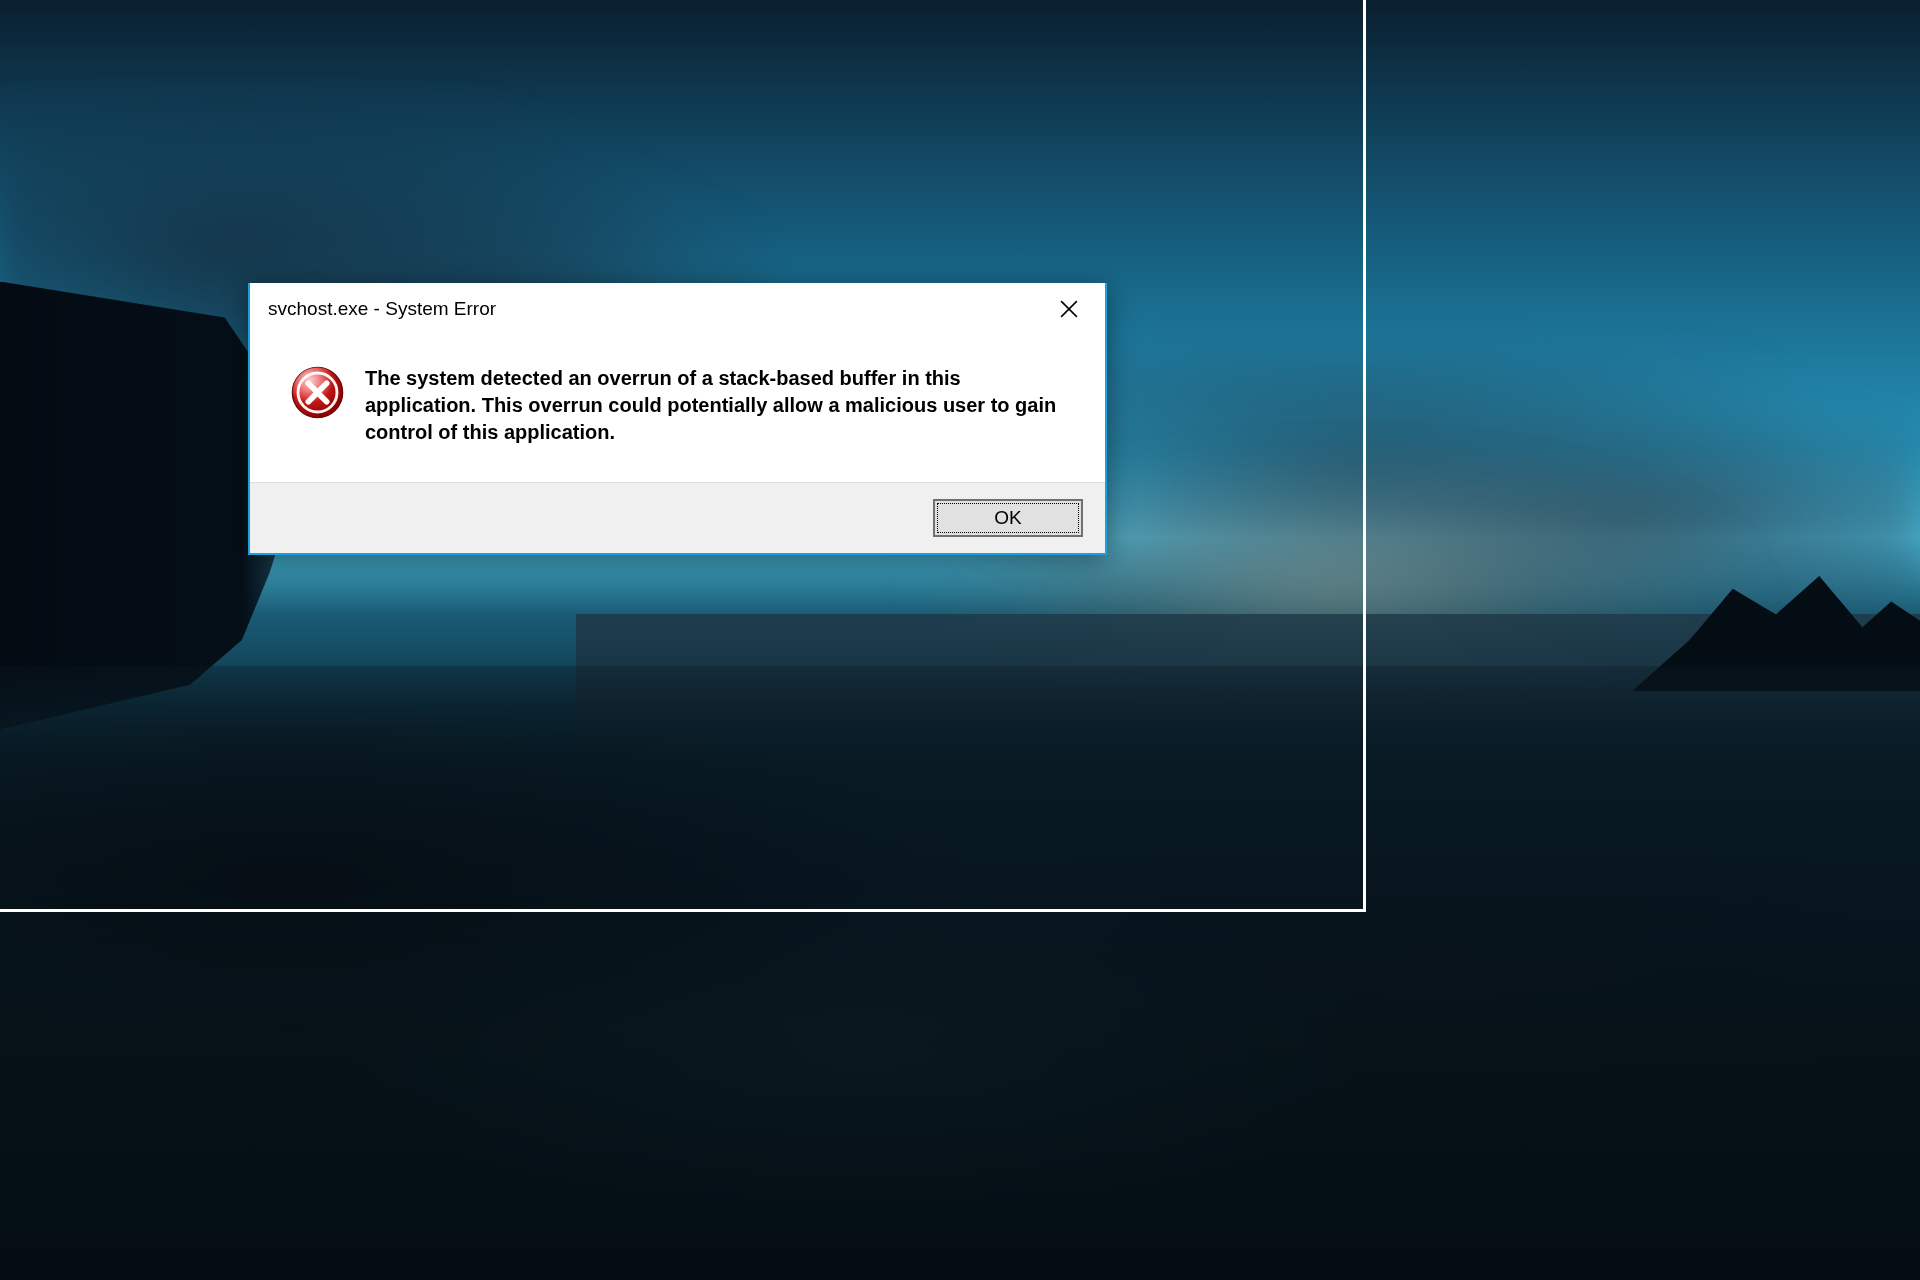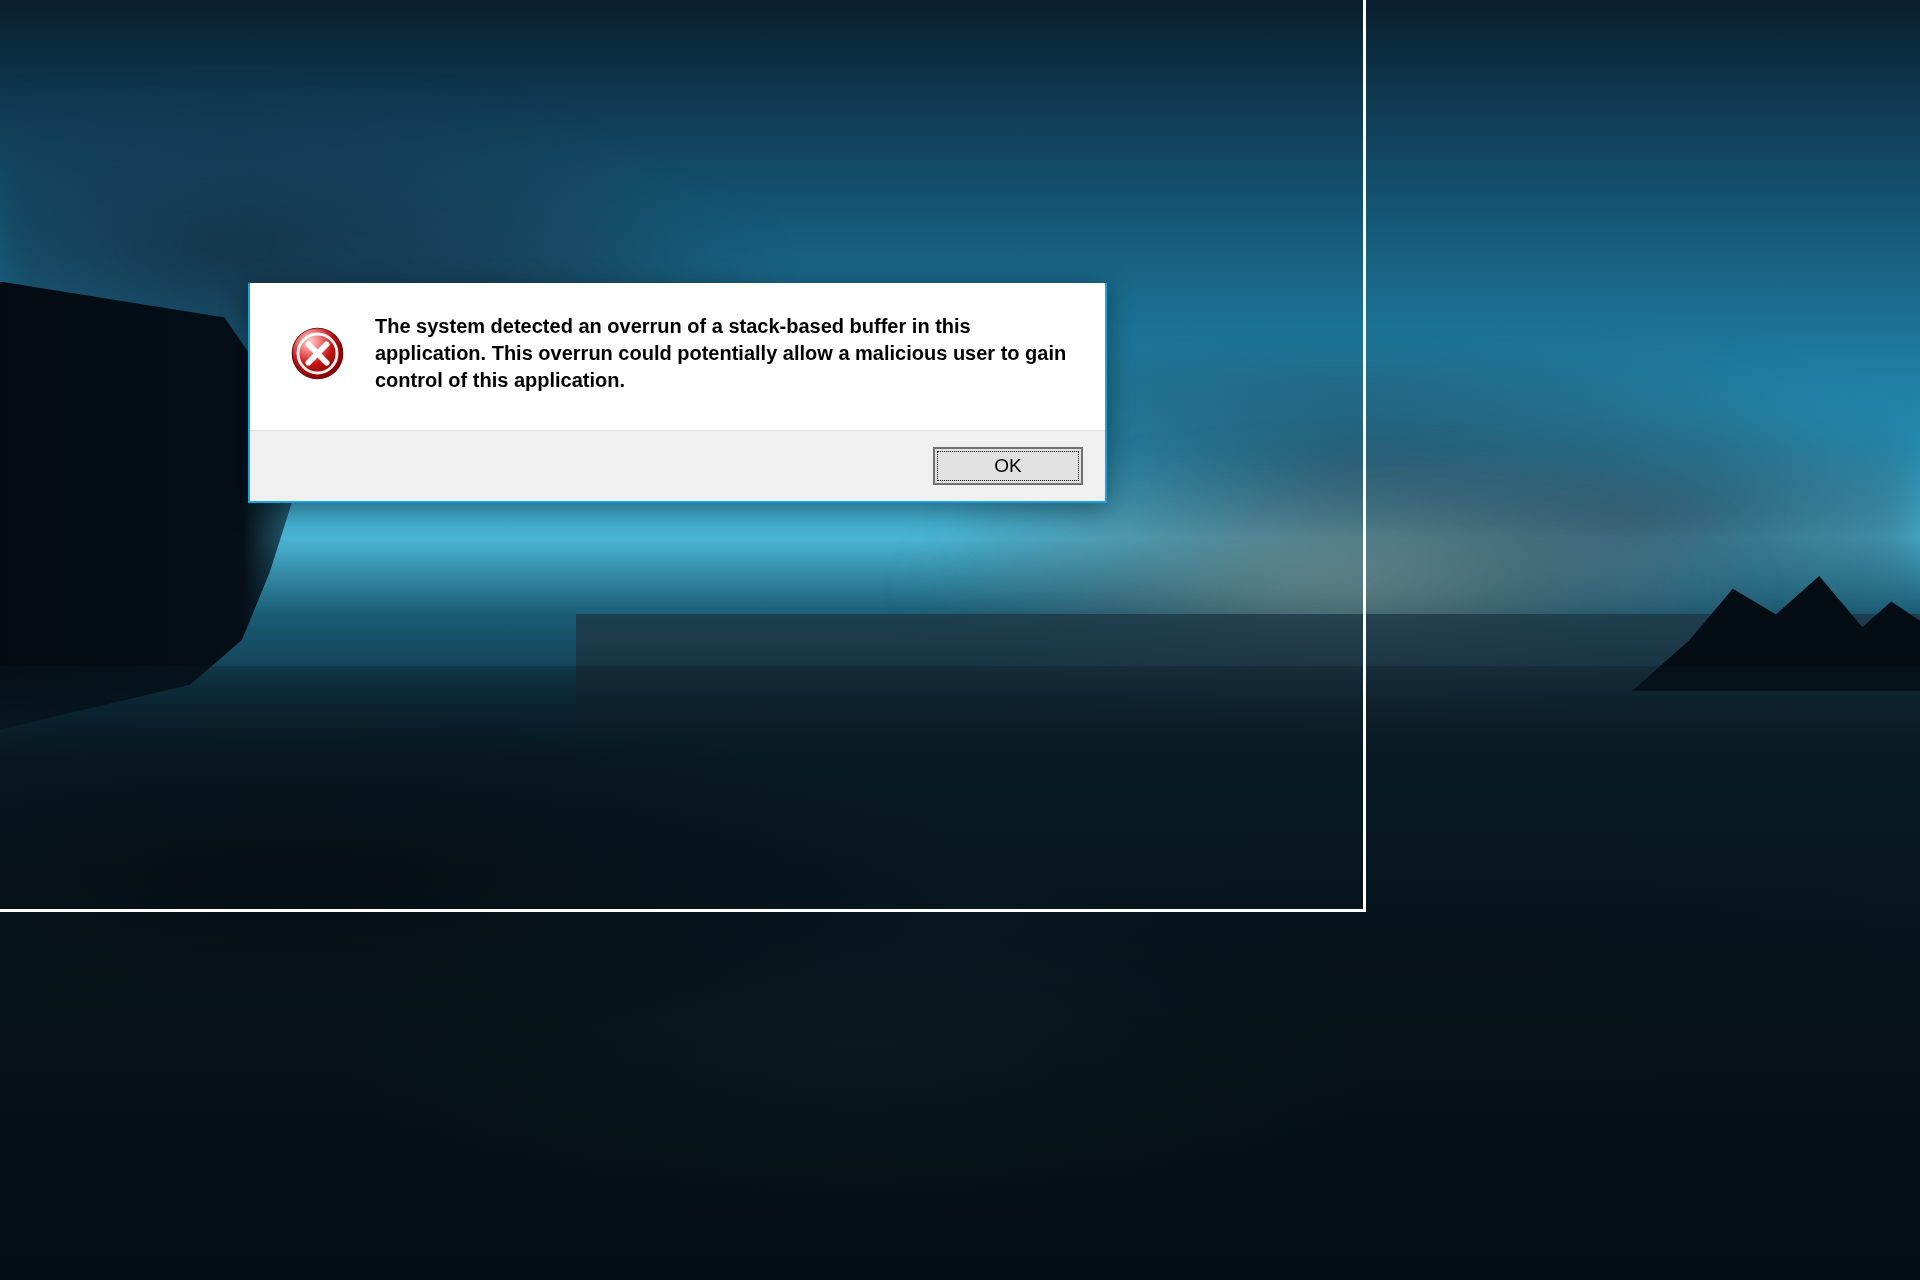--- a/index.html
+++ b/index.html
@@ -183,22 +183,22 @@
     }
     
     .close-button svg {
       width: 18px;
       height: 18px;
     }
     
     .dialog-body {
       display: flex;
       padding: 28px 30px 36px 40px;
-      gap: 30px;
-      align-items: center;
+      gap: 20px;
+      align-items: flex-start;
       background: #ffffff;
     }
     
     .error-icon {
       flex-shrink: 0;
       width: 55px;
       height: 55px;
       margin-top: 2px;
     }
     
@@ -242,20 +242,29 @@
   <div class="ocean"></div>
   <div class="rocks-right"></div>
   <div class="cliff-silhouette"></div>
   <div class="beach-foreground"></div>
   <div class="beach-texture"></div>
 </div>
 
 <div class="white-frame"></div>
 
 <div class="dialog">
+  <div class="dialog-titlebar">
+    <span class="dialog-title">svchost.exe - System Error</span>
+    <button class="close-button">
+      <svg viewBox="0 0 16 16">
+        <line x1="1" y1="1" x2="15" y2="15" stroke="#000" stroke-width="1.4"></line>
+        <line x1="15" y1="1" x2="1" y2="15" stroke="#000" stroke-width="1.4"></line>
+      </svg>
+    </button>
+  </div>
 
   <div class="dialog-body">
     <div class="error-icon">
       <svg viewBox="0 0 48 48">
         <defs>
           <radialGradient id="redGrad" cx="35%" cy="30%" r="70%">
             <stop offset="0%" stop-color="#ff5555"></stop>
             <stop offset="40%" stop-color="#dd2222"></stop>
             <stop offset="100%" stop-color="#8b0000"></stop>
           </radialGradient>

